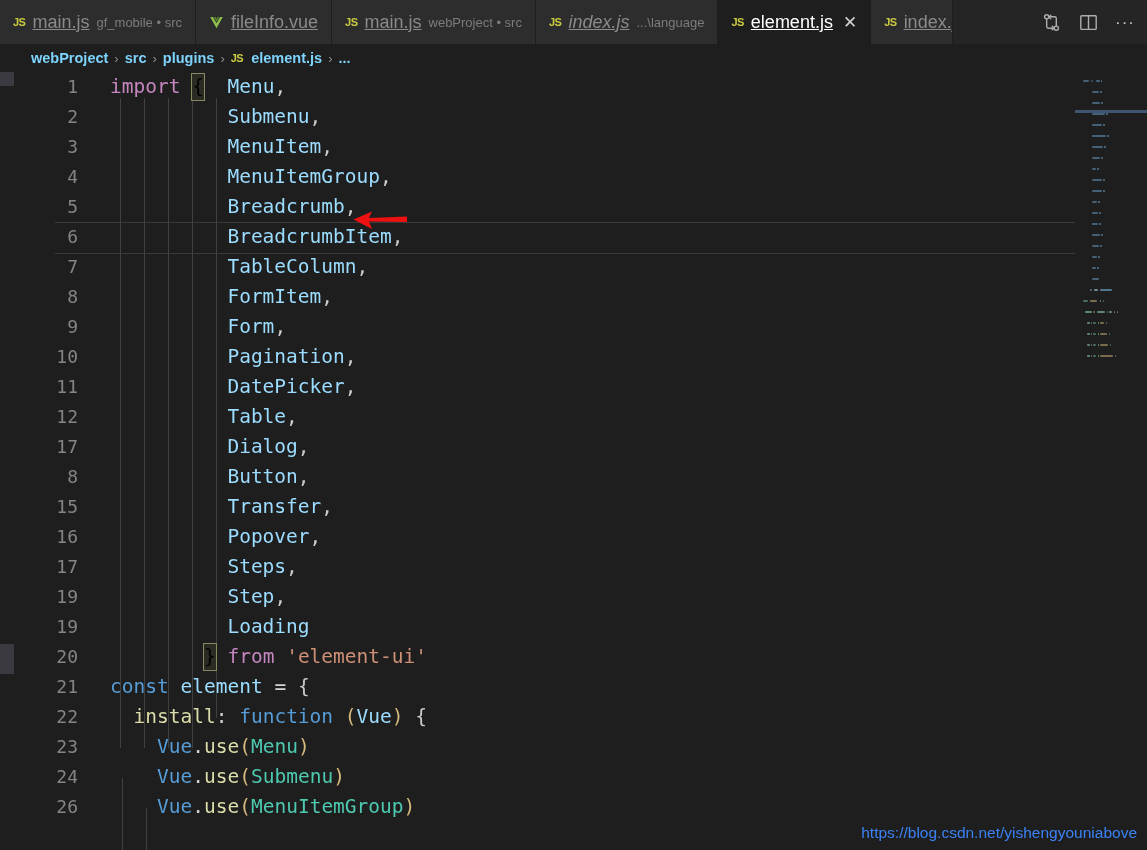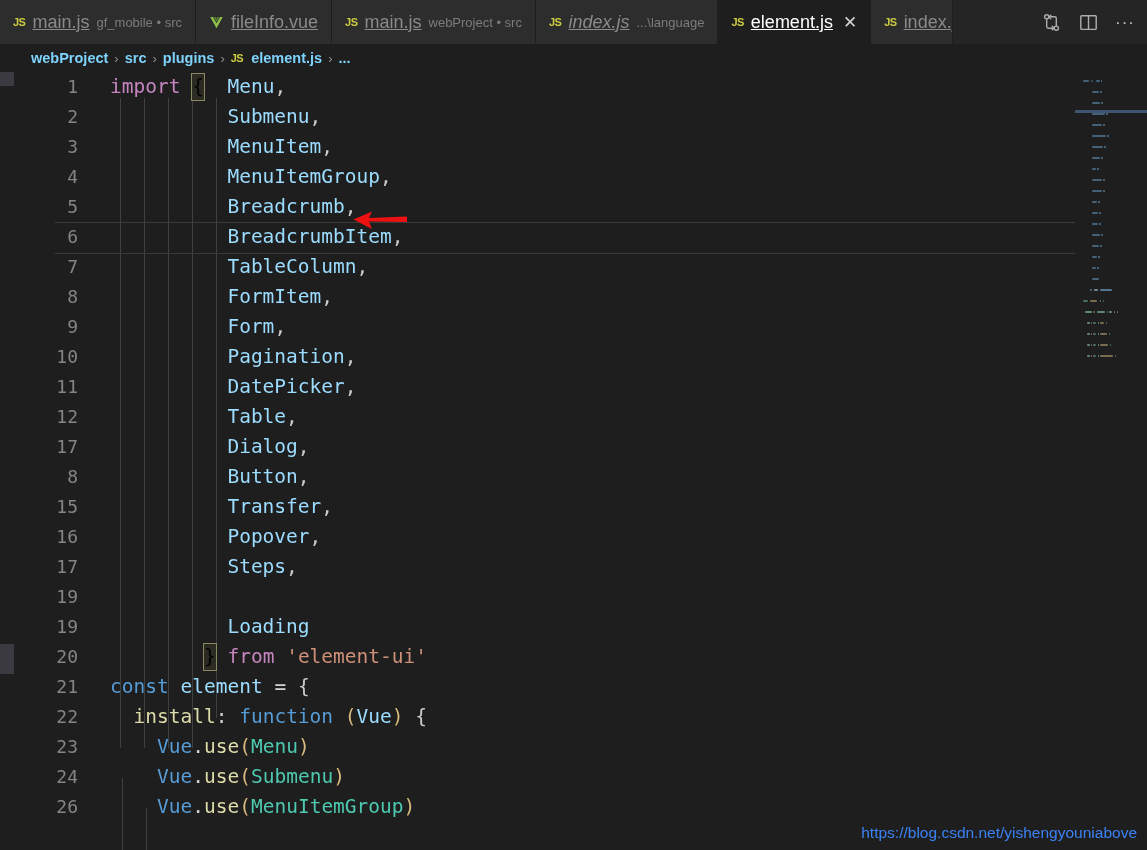--- a/index.html
+++ b/index.html
@@ -221,21 +221,21 @@
           <div class="row"><span class="ln">8</span><span class="code"><span class="id">          FormItem</span><span class="pun">,</span></span></div>
           <div class="row"><span class="ln">9</span><span class="code"><span class="id">          Form</span><span class="pun">,</span></span></div>
           <div class="row"><span class="ln">10</span><span class="code"><span class="id">          Pagination</span><span class="pun">,</span></span></div>
           <div class="row"><span class="ln">11</span><span class="code"><span class="id">          DatePicker</span><span class="pun">,</span></span></div>
           <div class="row"><span class="ln">12</span><span class="code"><span class="id">          Table</span><span class="pun">,</span></span></div>
           <div class="row"><span class="ln">17</span><span class="code"><span class="id">          Dialog</span><span class="pun">,</span></span></div>
           <div class="row"><span class="ln">8</span><span class="code"><span class="id">          Button</span><span class="pun">,</span></span></div>
           <div class="row"><span class="ln">15</span><span class="code"><span class="id">          Transfer</span><span class="pun">,</span></span></div>
           <div class="row"><span class="ln">16</span><span class="code"><span class="id">          Popover</span><span class="pun">,</span></span></div>
           <div class="row"><span class="ln">17</span><span class="code"><span class="id">          Steps</span><span class="pun">,</span></span></div>
-          <div class="row"><span class="ln">19</span></div>
+          <div class="row"><span class="ln">19</span><span class="code"><span class="id">          Step</span><span class="pun">,</span></span></div>
           <div class="row"><span class="ln">19</span><span class="code"><span class="id">          Loading</span></span></div>
           <div class="row"><span class="ln">20</span><span class="code"><span class="op">        </span><span class="brk">}</span><span class="op"> </span><span class="kw">from</span><span class="op"> </span><span class="str">'element-ui'</span></span></div>
           <div class="row"><span class="ln">21</span><span class="code"><span class="kw2">const</span><span class="op"> </span><span class="id">element</span><span class="op"> </span><span class="op">=</span><span class="op"> </span><span class="pun">{</span></span></div>
           <div class="row"><span class="ln">22</span><span class="code"><span class="op">  </span><span class="prop">install</span><span class="pun">:</span><span class="op"> </span><span class="kw2">function</span><span class="op"> </span><span class="par">(</span><span class="id">Vue</span><span class="par">)</span><span class="op"> </span><span class="pun">{</span></span></div>
           <div class="row"><span class="ln">23</span><span class="code"><span class="op">    </span><span class="kw2">Vue</span><span class="op">.</span><span class="prop">use</span><span class="par">(</span><span class="fn">Menu</span><span class="par">)</span></span></div>
           <div class="row"><span class="ln">24</span><span class="code"><span class="op">    </span><span class="kw2">Vue</span><span class="op">.</span><span class="prop">use</span><span class="par">(</span><span class="fn">Submenu</span><span class="par">)</span></span></div>
           <div class="row"><span class="ln">26</span><span class="code"><span class="op">    </span><span class="kw2">Vue</span><span class="op">.</span><span class="prop">use</span><span class="par">(</span><span class="fn">MenuItemGroup</span><span class="par">)</span></span></div>
         </div>
     </div>
 

